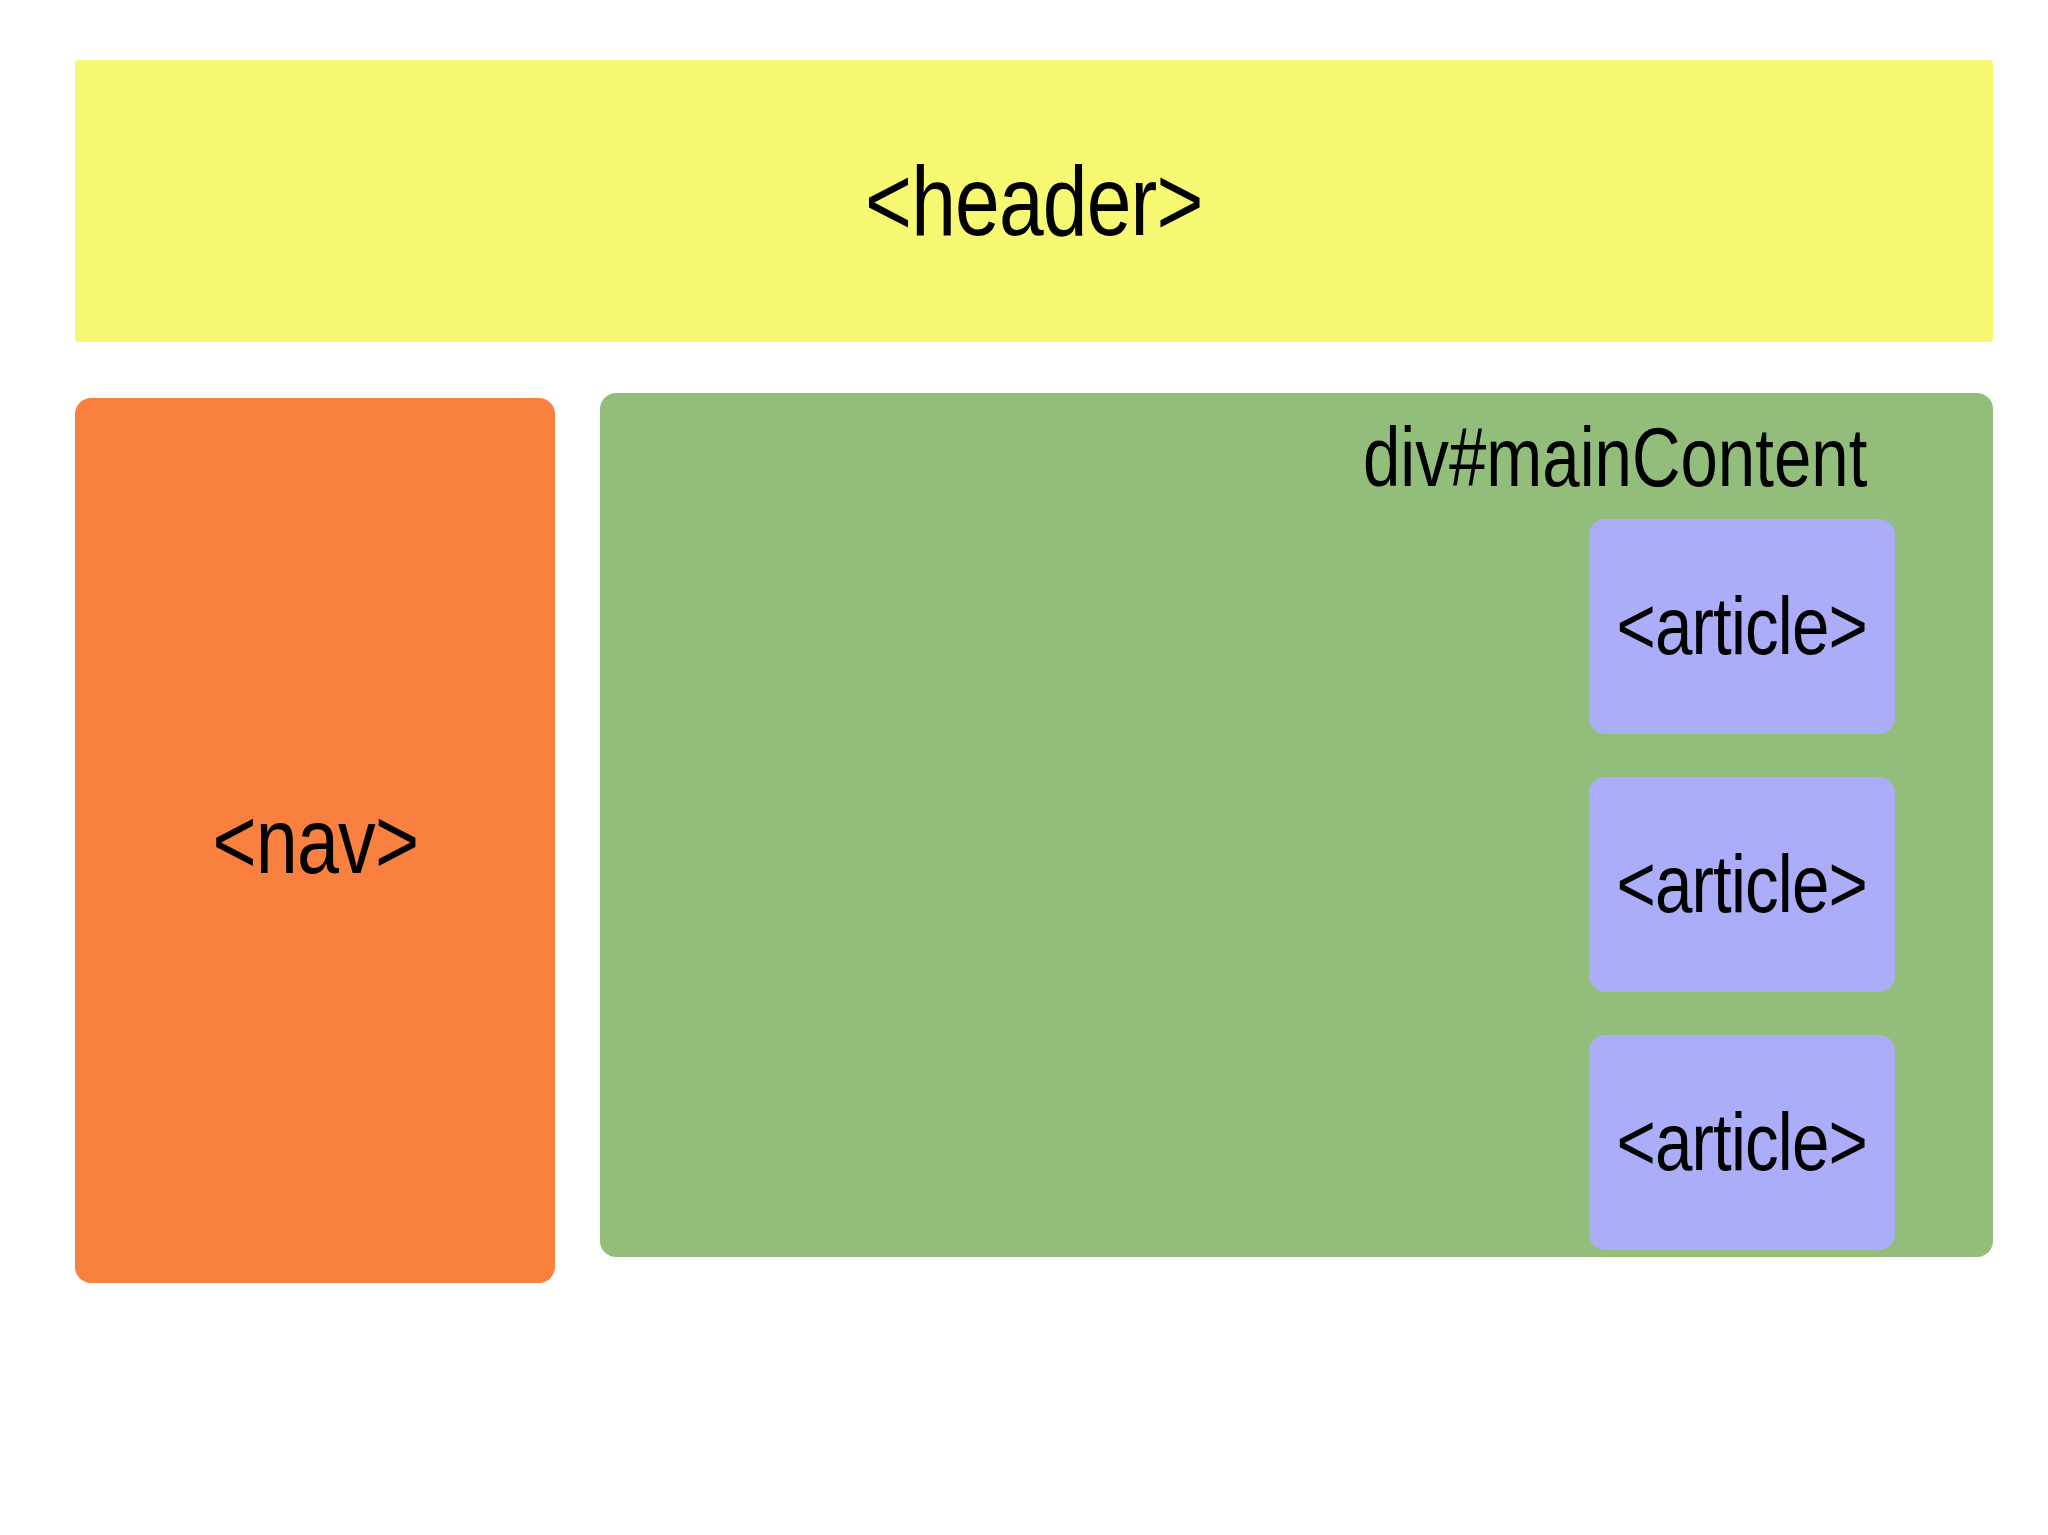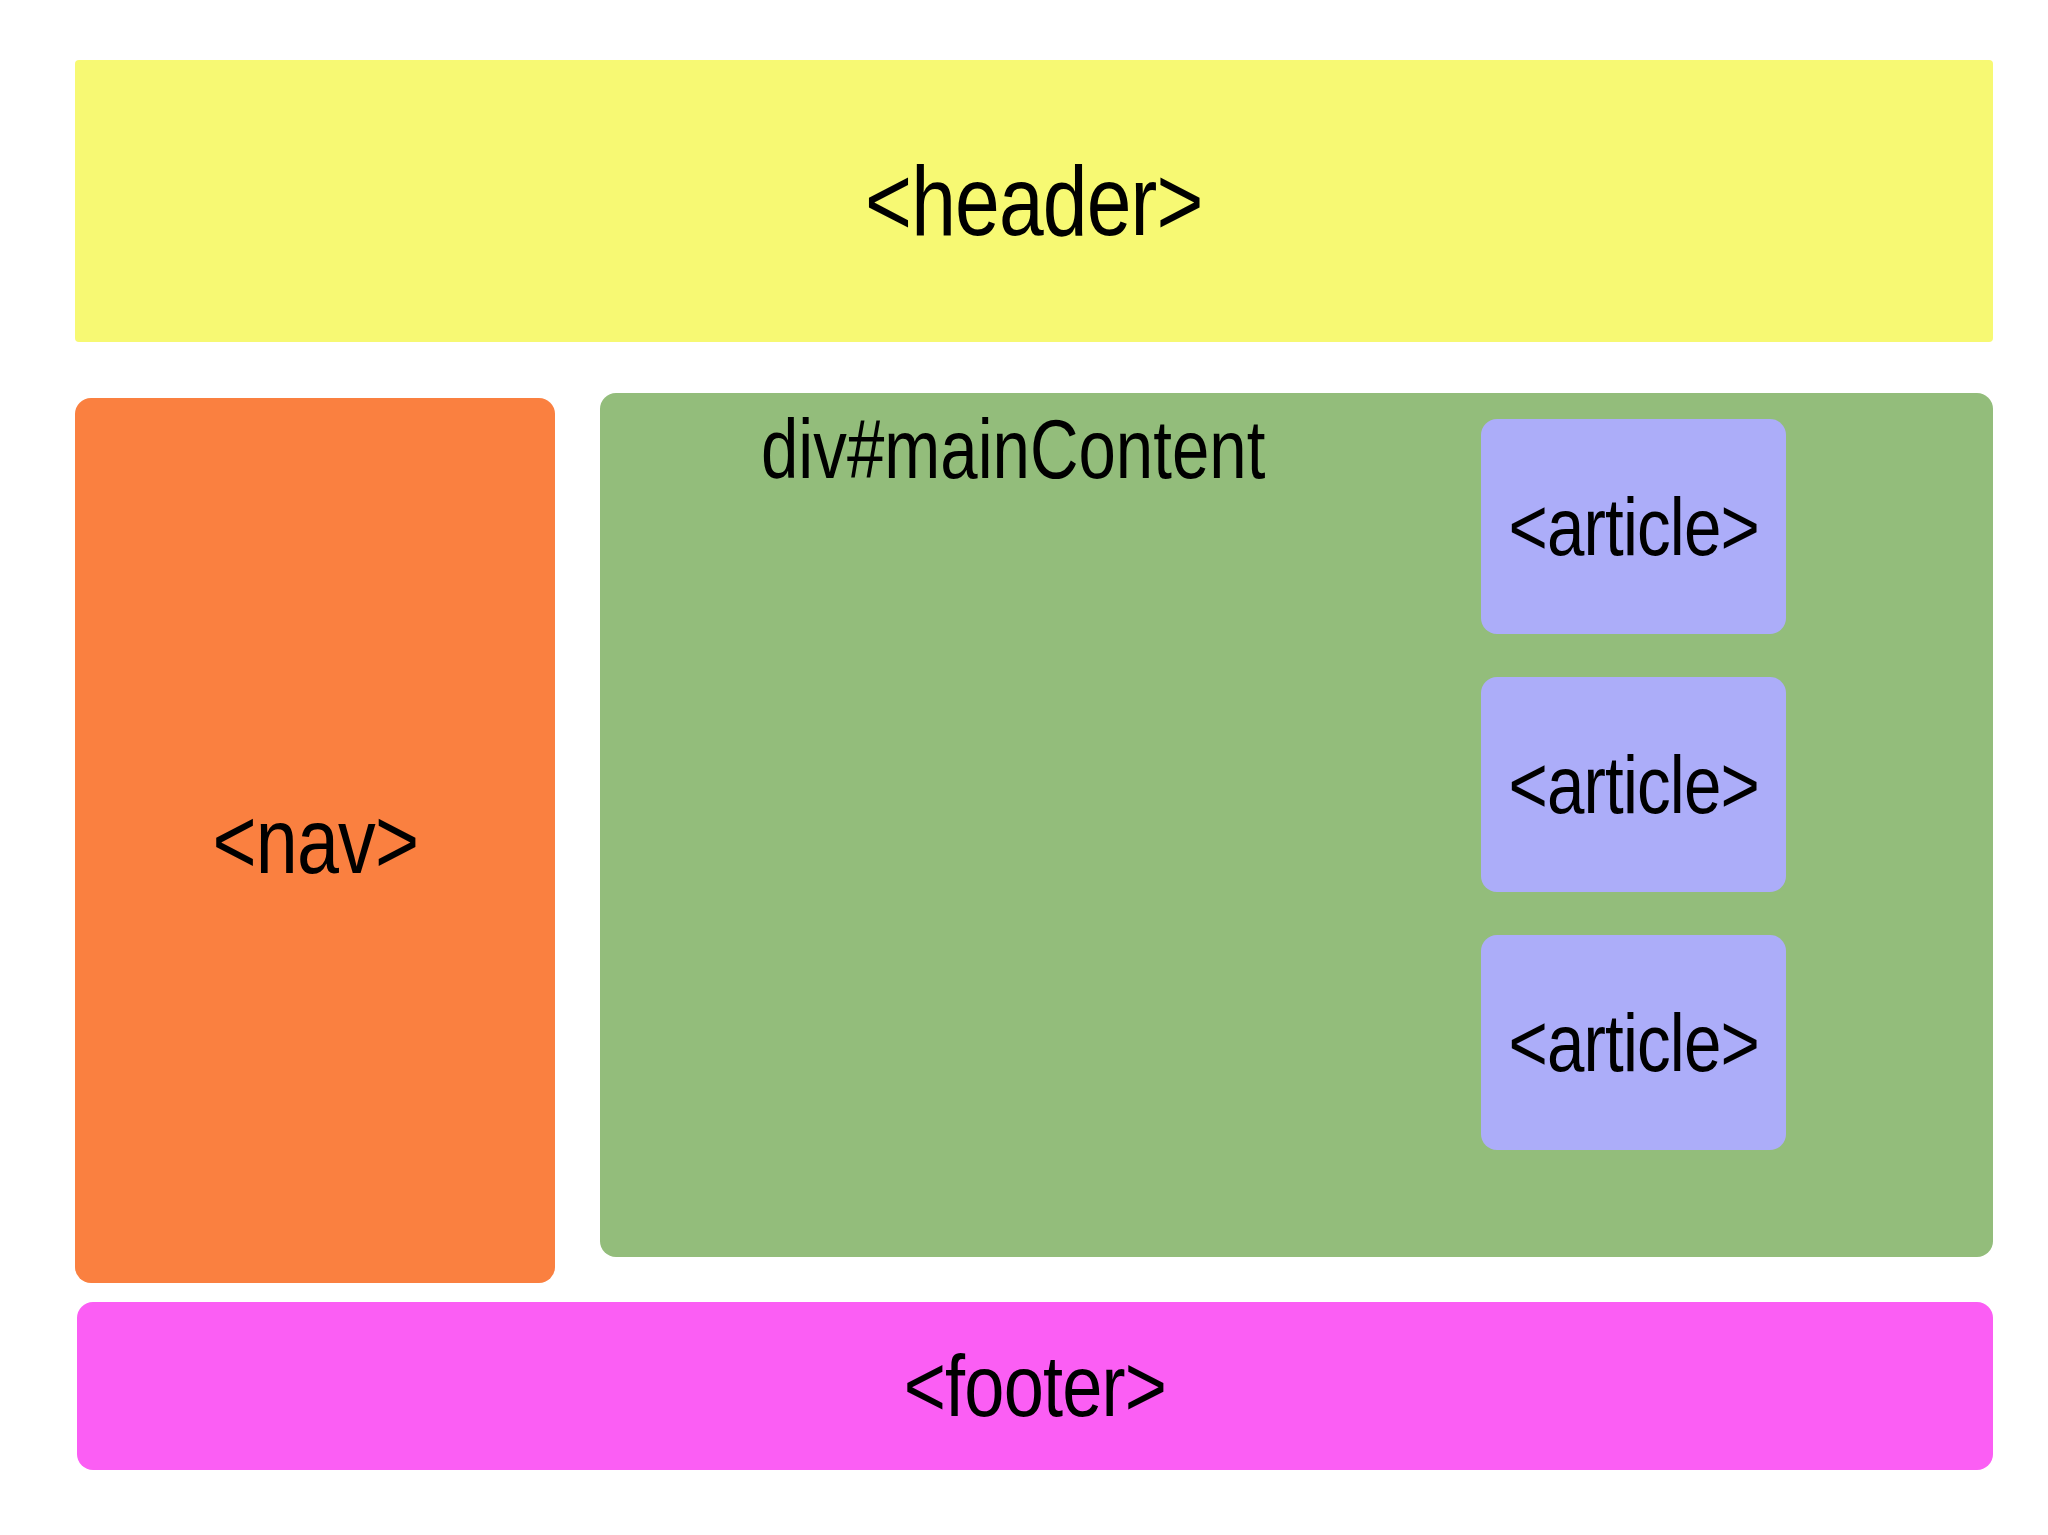--- a/index.html
+++ b/index.html
@@ -62,22 +62,22 @@
     transform-origin: center center;
   }
 
   
   #maincontent-box {
     left: 600px;
     top: 393px;
     width: 1393px;
     height: 864px;
     border-radius: 16px;
-    flex-direction: row;
-    align-items: flex-start;
+    flex-direction: column;
+    align-items: flex-end;
     padding: 14px 0 0 0;
   }
   #maincontent-title {
     font-size: 84px;
     line-height: 1.0;
     text-align: left;
     padding-left: 52px;
     height: 92px;
     display: block;
     color: #000000;
@@ -155,17 +155,14 @@
       </div>
       <div class="article-box" style="background: rgb(172, 173, 249);">
         <span class="label">&lt;article&gt;</span>
       </div>
       <div class="article-box" style="background: rgb(172, 173, 249);">
         <span class="label">&lt;article&gt;</span>
       </div>
     </div>
   </div>
 
-  <div class="box" id="footer-box" style="background: rgb(251, 94, 244);">
-    <span class="label">&lt;footer&gt;</span>
-  </div>
 
 </div>
 
 </body></html>

